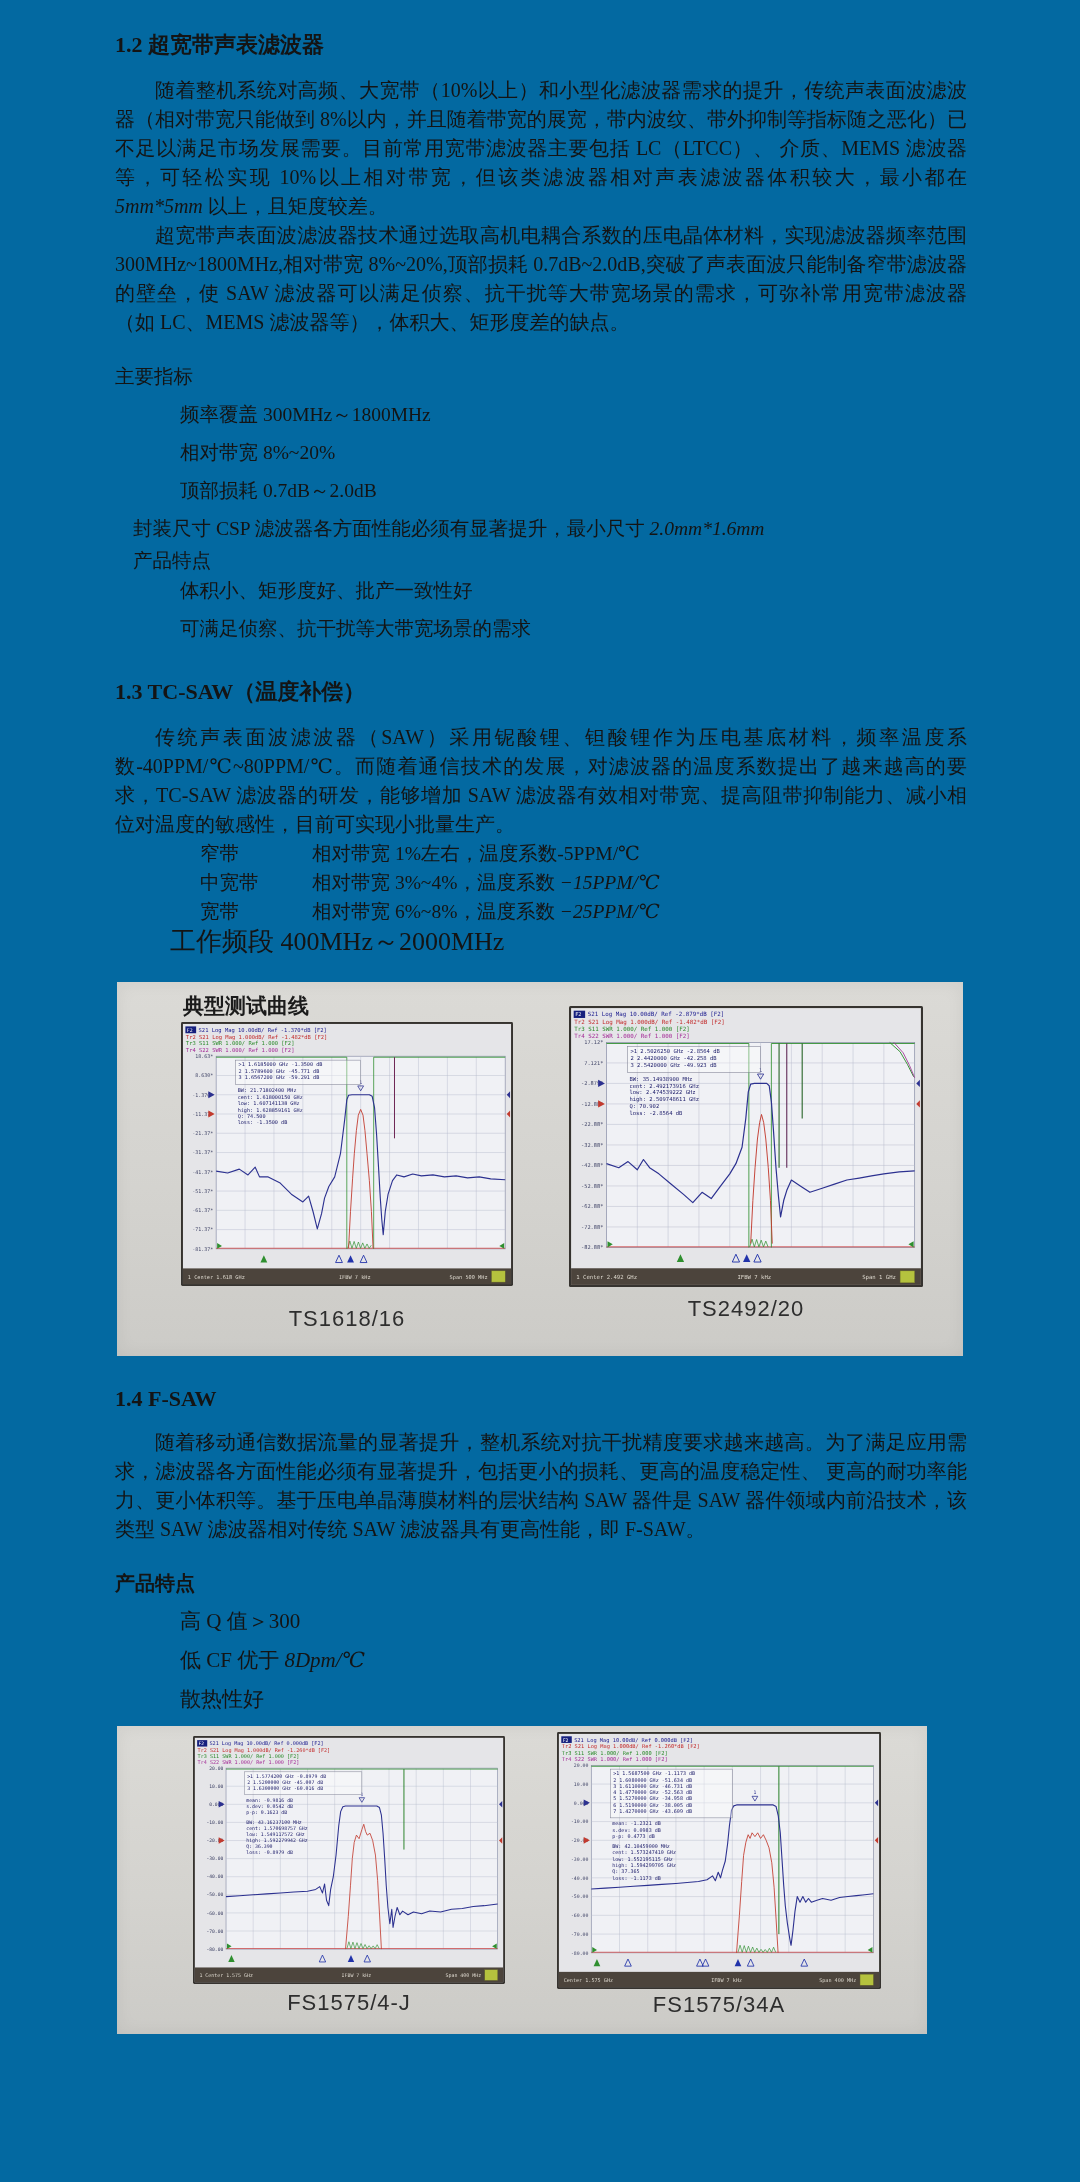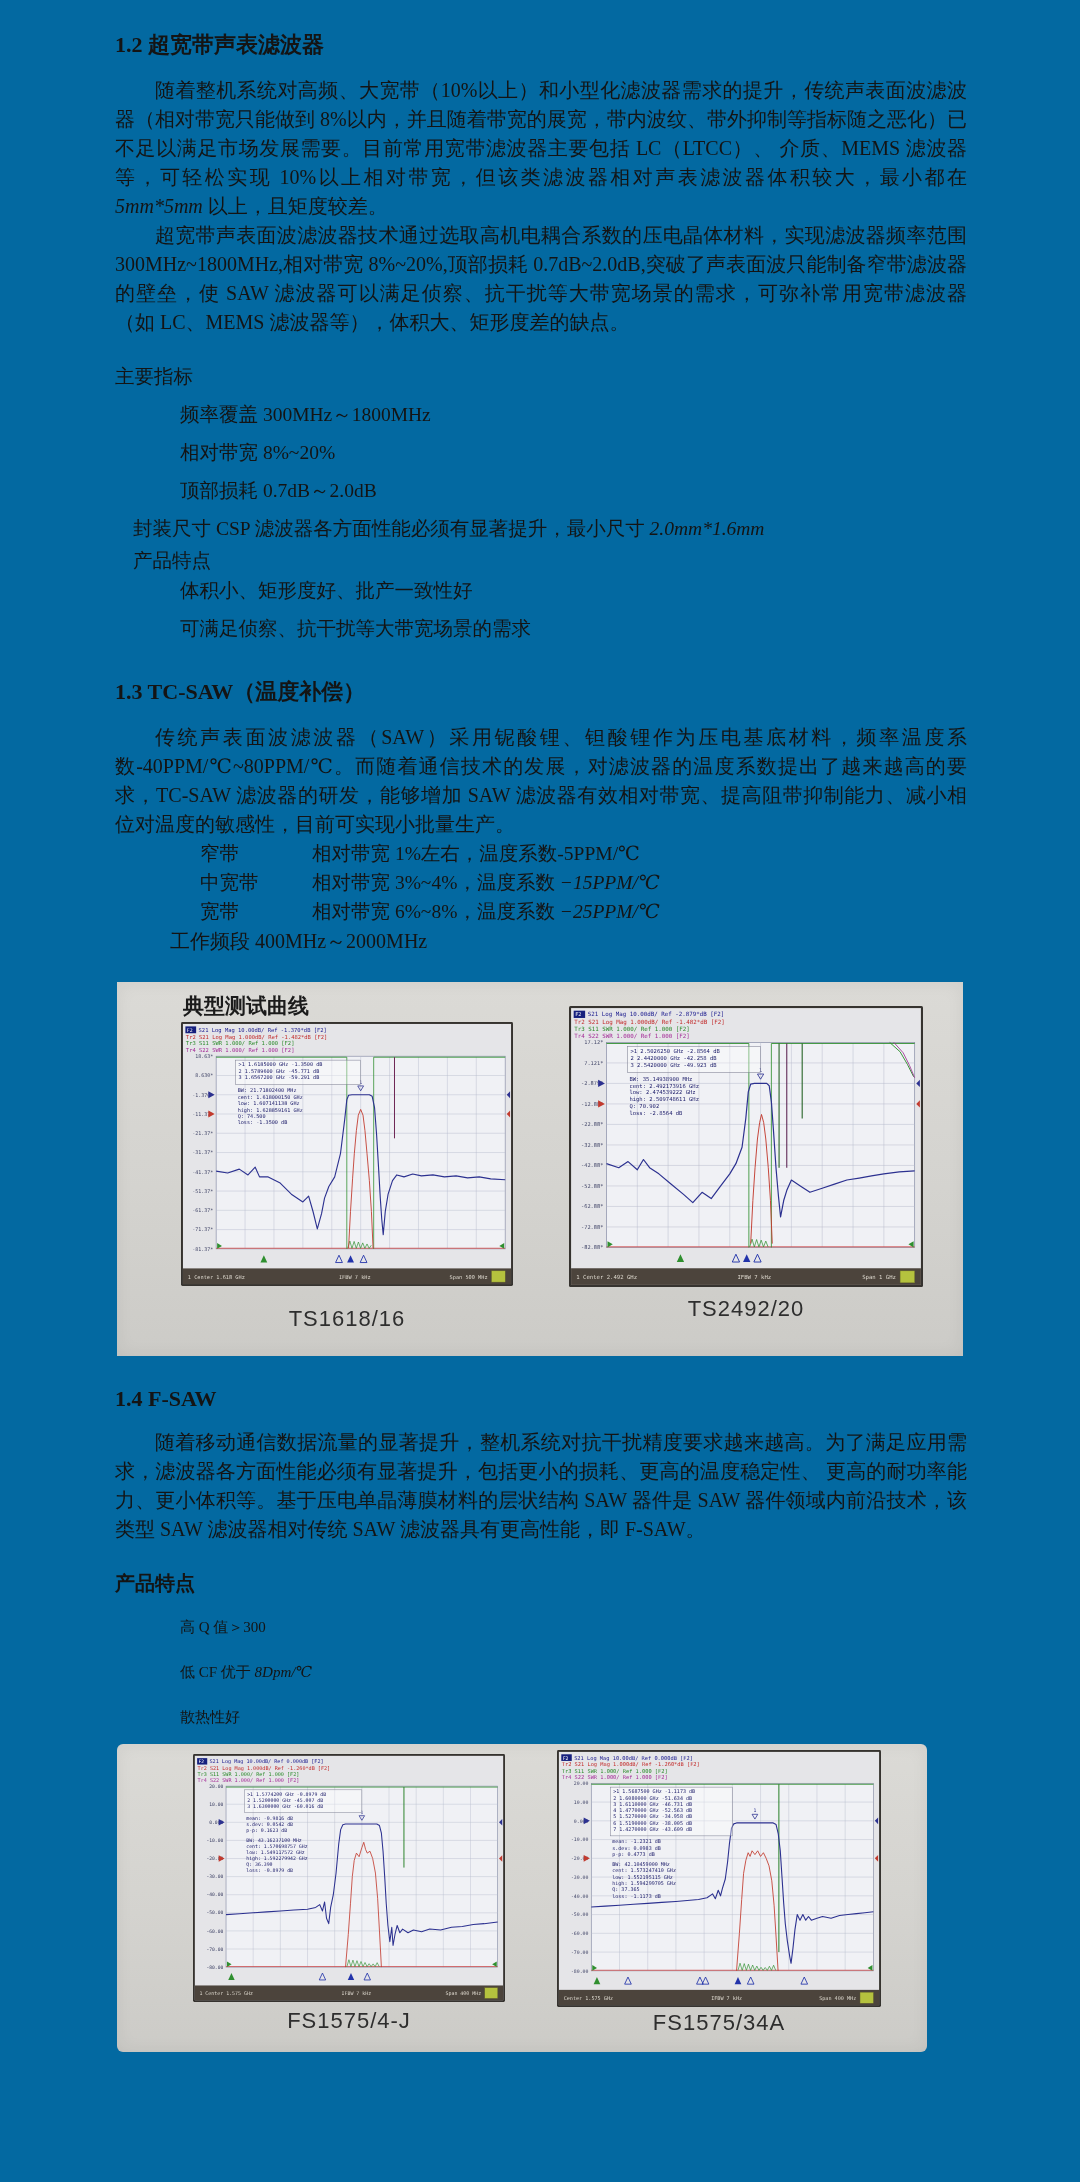--- a/index.html
+++ b/index.html
@@ -10,30 +10,30 @@
   h2.sec13{margin-top:34px;}
   h2.sec14{margin-top:30px;}
   p{margin:0;}
   .body{font-size:20px;line-height:29px;text-align:justify;}
   .ind{text-indent:2em;}
   .label{font-size:19.5px;margin:26px 0 10px;}
   .bul{font-size:19.5px;line-height:29px;margin:0 0 9px 65px;}
   .pack{font-size:19.5px;line-height:30px;margin:2px 0 0 18px;}
   .bandrow{font-size:19.5px;line-height:29px;margin-left:85px;}
   .bandlabel{display:inline-block;width:112px;}
-  .freq{font-size:20px;line-height:29px;margin:1px 0 0 55px;}
+  .freq{font-size:26px;line-height:29px;margin:1px 0 0 55px;}
   .featheading{font-family:"Liberation Sans","DejaVu Sans",sans-serif;font-weight:bold;
                font-size:20px;margin:26px 0 10px;}
-  .bul2{font-size:15px;line-height:29px;margin:16px 0 10px 65px;}
+  .bul2{font-size:21px;line-height:29px;margin:4px 0 10px 65px;}
   i.it{font-style:italic;}
   .photo{position:relative;margin-left:2px;width:810px;
          background:linear-gradient(180deg,#dbdad6 0%,#d4d3cf 55%,#cccbc7 100%);
          box-shadow:inset 0 0 18px rgba(0,0,0,0.06);}
   .photo1{height:374px;margin-top:26px;padding-left:36px;}
-  .photo2{height:308px;margin-top:12px;border-radius:6px;}
+  .photo2{height:308px;margin-top:12px;}
   .photo-title{position:absolute;left:66px;top:10px;
                font-family:"Liberation Sans","DejaVu Sans",sans-serif;
                font-weight:bold;font-size:21px;color:#1b1b1b;}
   .slot{position:absolute;}
   .slot svg{display:block;width:100%;height:100%;}
   .s-tl{left:64px;top:40px;width:332px;height:264px;}
   .s-tr{left:452px;top:24px;width:354px;height:281px;}
   .s-bl{left:76px;top:10px;width:312px;height:248px;}
   .s-br{left:440px;top:6px;width:324px;height:257px;}
   .caption{position:absolute;font-family:"Liberation Sans","DejaVu Sans",sans-serif;

